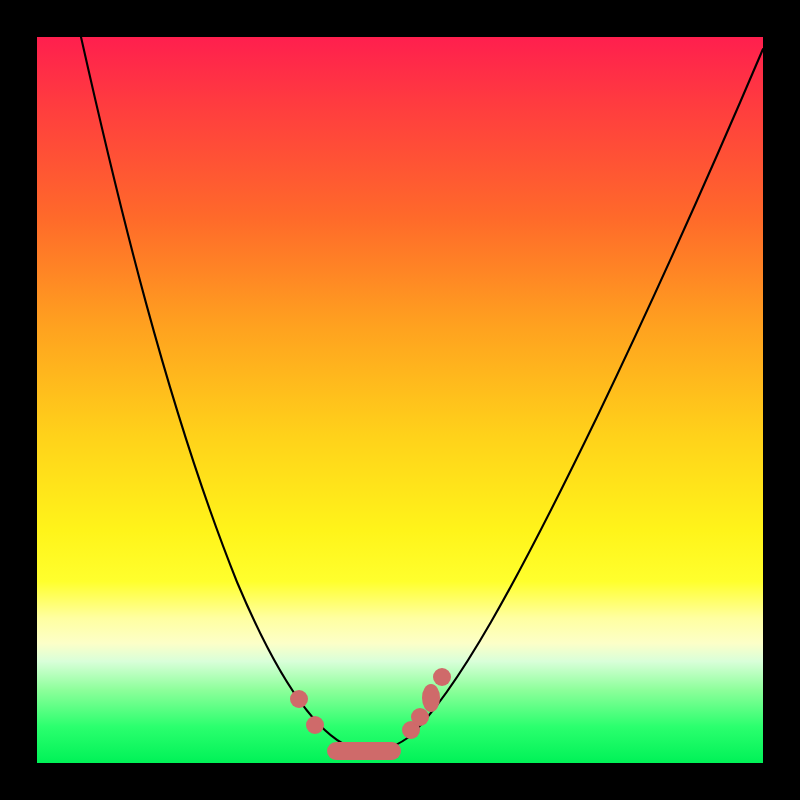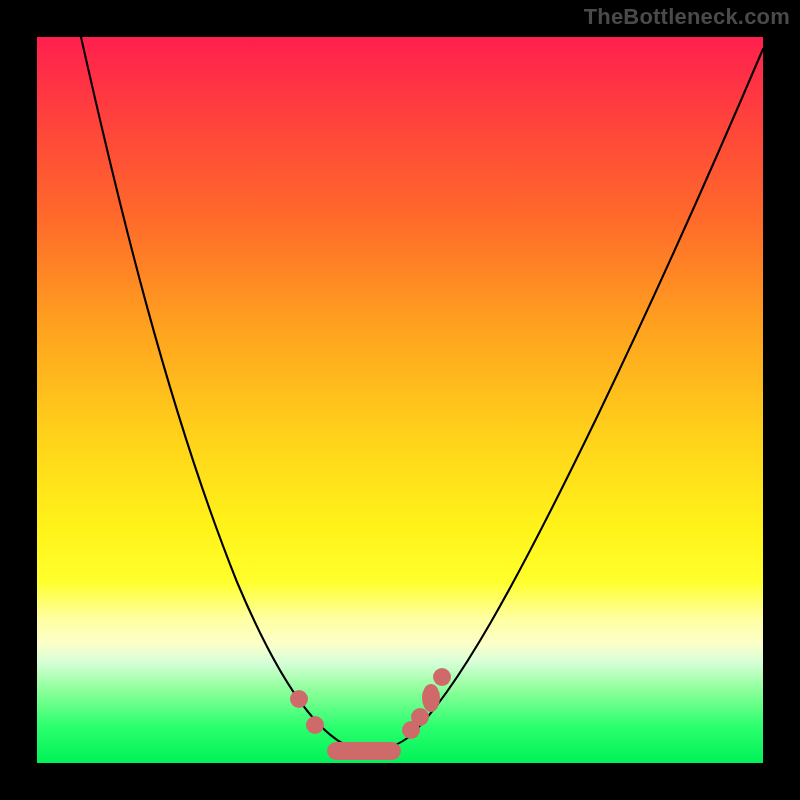--- a/index.html
+++ b/index.html
@@ -72,21 +72,20 @@
     fill: #cf6a6a;
   }
   .bottom-bar {
     fill: #cf6a6a;
   }
 </style>
 </head>
 <body>
 <div class="frame">
 
-  <div class="watermark">TheBottleneck.com</div>
 
   <div class="plot-bg"></div>
 
   <svg class="curve" viewBox="0 0 726 726" preserveAspectRatio="none">
 
     <path class="curve-path" d="M 44 0
              C 80 160, 130 370, 200 545
              C 240 640, 280 700, 318 712
              C 340 716, 352 714, 372 700
              C 420 655, 480 545, 560 380

